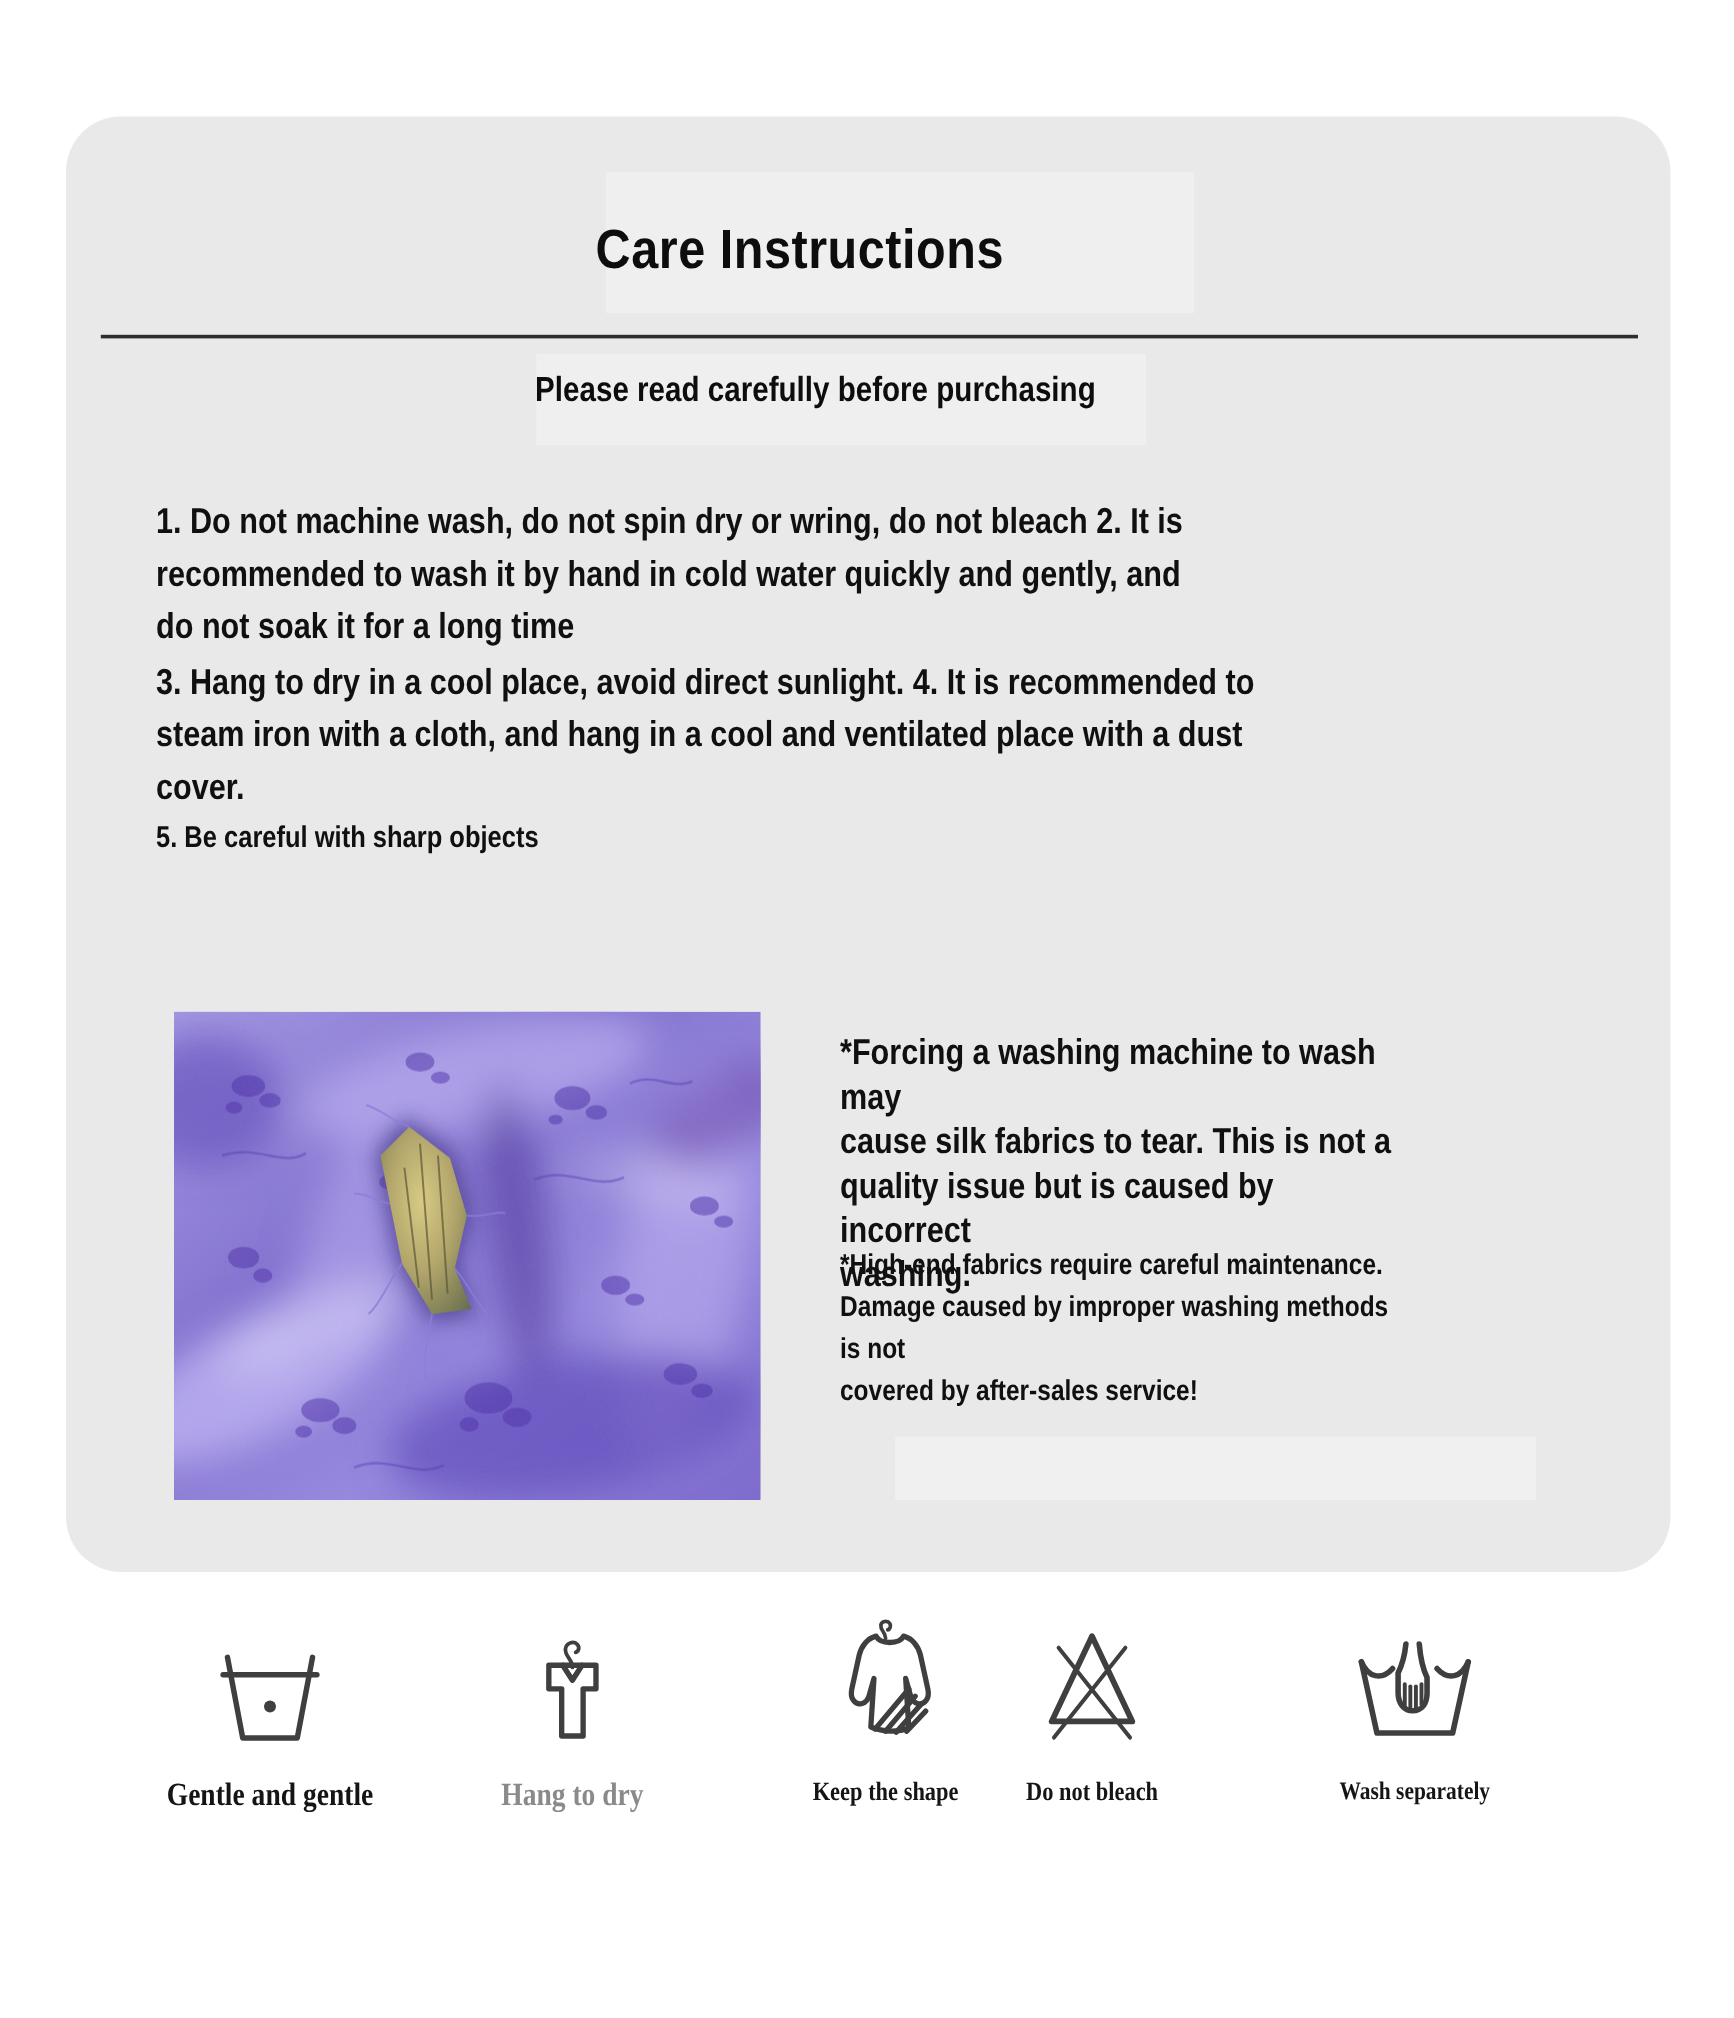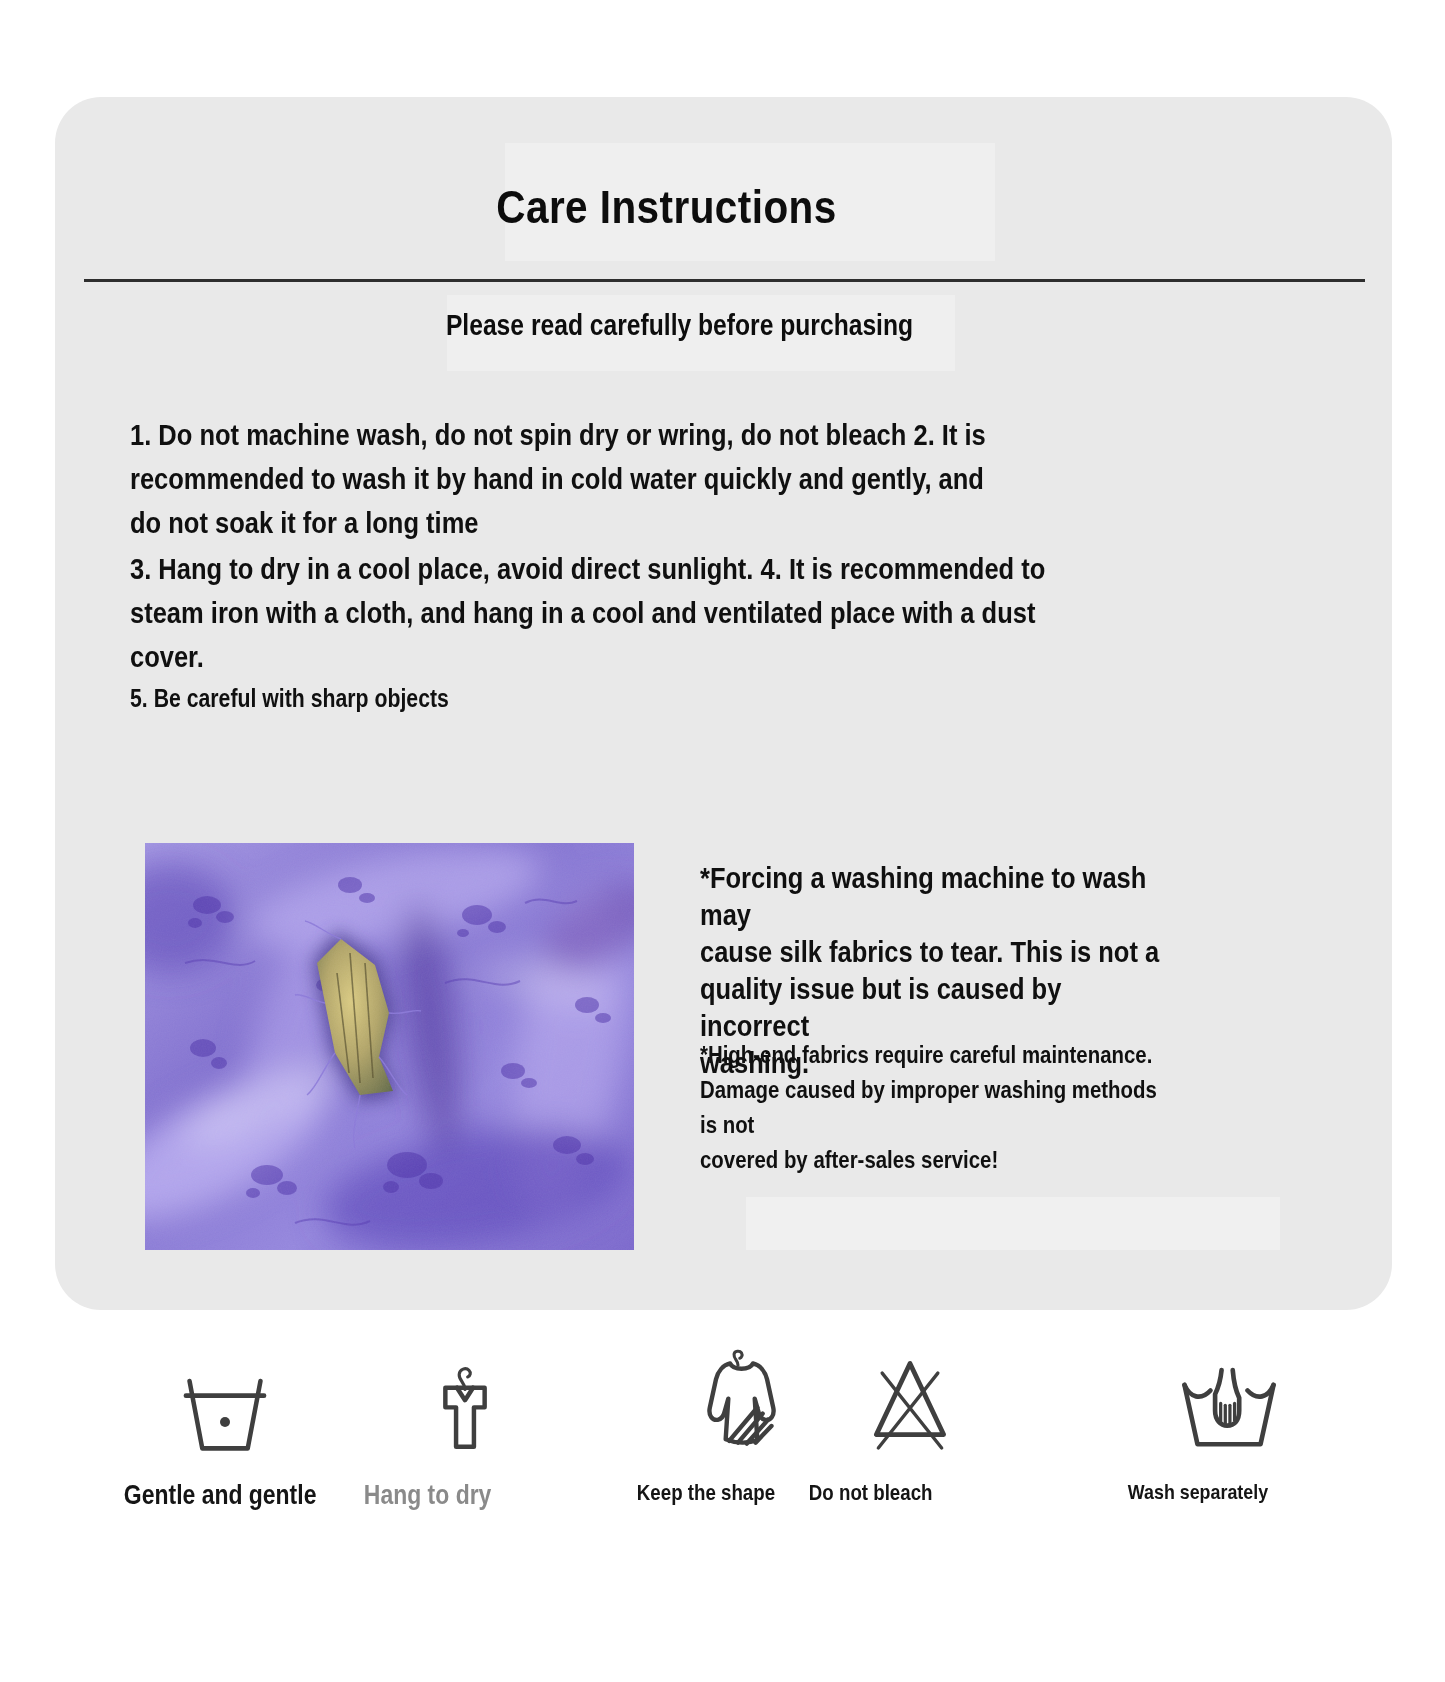--- a/index.html
+++ b/index.html
@@ -41,35 +41,35 @@
   }
   .fabric svg{display:block;width:489px;height:407px;}
 
   .side-text{
     position:absolute;left:645px;width:560px;font-weight:700;color:#101010;
     white-space:pre-line;transform:scaleX(.85);transform-origin:left top;
   }
   .side-text.main{top:762px;font-size:30px;line-height:37px;}
   .side-text.note{top:940px;font-size:24px;line-height:35px;}
 
-  .sym-col{position:absolute;top:1348px;width:238px;}
+  .sym-col{position:absolute;top:1348px;width:238px;text-align:center;font-family:Liberation Serif, serif;}
   .sym-icon{height:104px;display:flex;align-items:flex-end;justify-content:center;}
   .sym-label{
     display:block;margin-top:28px;font-weight:700;color:#151515;
     transform:scaleX(.85);transform-origin:center top;white-space:nowrap;
   }
   .sym-label.lg{font-size:27px;}
   .sym-label.sm{font-size:22px;}
   .sym-label.xs{font-size:21px;}
   .sym-label.muted{color:#8a8a8a;}
   .sym-col.c1{left:106px;}
-  .sym-col.c2{left:346px;}
+  .sym-col.c2{left:358px;}
   .sym-col.c3{left:619px;}
   .sym-col.c4{left:791px;}
-  .sym-col.c5{left:1110px;}
+  .sym-col.c5{left:1060px;}
   .ico{stroke:#3f3f3f;fill:none;stroke-width:5;stroke-linecap:round;stroke-linejoin:round;}
   .ico-thin{stroke:#3f3f3f;fill:none;stroke-width:3.5;stroke-linecap:round;}
 </style>
 </head>
 <body>
 
 <div class="panel">
   <div class="patch title-patch"></div>
   <div class="patch subtitle-patch"></div>
   <div class="patch band"></div>

